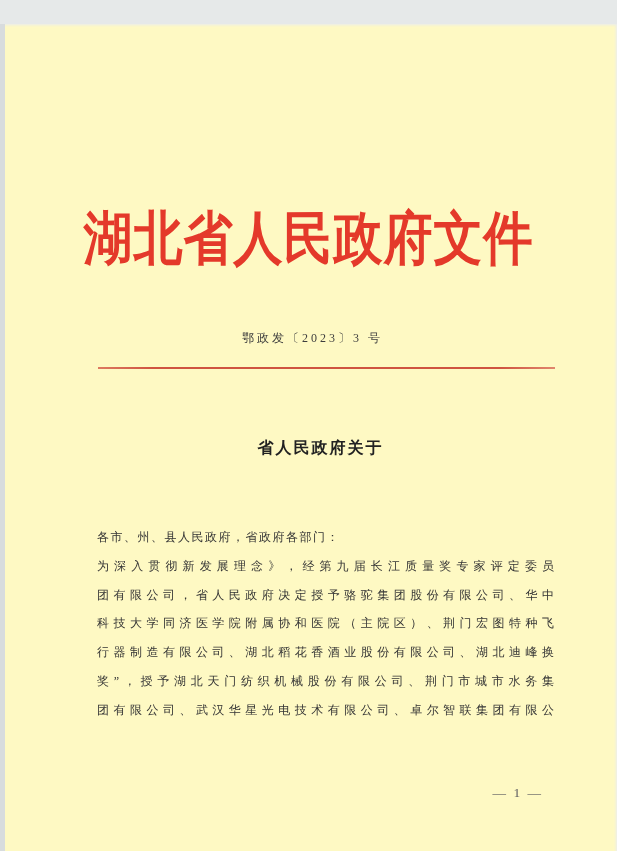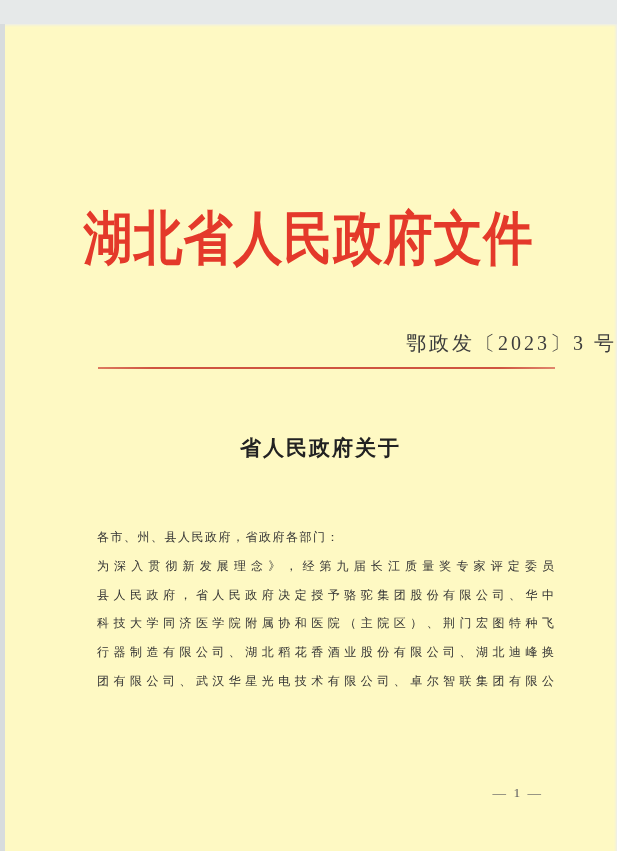--- a/index.html
+++ b/index.html
@@ -25,38 +25,38 @@
     font-size: 49px;
     font-weight: bold;
     letter-spacing: 1px;
     transform: scaleY(1.18);
     transform-origin: center top;
     white-space: nowrap;
   }
   .doc-number {
     position: absolute;
     top: 306px; left: 8px; right: 0;
-    text-align: right;
+    text-align: center;
     color: #3d3d3d;
-    font-size: 20px;
+    font-size: 12px;
     letter-spacing: 3px;
     white-space: nowrap;
   }
   .red-rule {
     position: absolute;
     top: 343px; left: 98px;
     width: 457px; height: 2px;
     background: linear-gradient(90deg, #dd7a60, #cf5440 12%, #cf5440 88%, #e0876d);
   }
   .doc-title {
     position: absolute;
     top: 402px; left: 0; right: 0;
     text-align: center;
     color: #222222;
-    font-size: 21px;
+    font-size: 16px;
     font-weight: bold;
     line-height: 44px;
     letter-spacing: 2px;
     padding-left: 24px;
   }
   .body-block {
     position: absolute;
     top: 499px; left: 97px;
     width: 457px;
     color: #353535;
@@ -96,21 +96,22 @@
 
   <div class="red-rule"></div>
 
   <div class="doc-title">
     <div>省人民政府关于</div>
   </div>
 
   <div class="body-block">
     <div class="line salutation">各市、州、县人民政府，省政府各部门：</div>
     <div class="line">为深入贯彻新发展理念》，经第九届长江质量奖专家评定委员</div>
-    <div class="line">县人民政府，省人民政府决定授予骆驼集团股份有限公司、华中</div>
+    <div class="line">团有限公司，省人民政府决定授予骆驼集团股份有限公司、华中</div>
     <div class="line">科技大学同济医学院附属协和医院（主院区）、荆门宏图特种飞</div>
     <div class="line">行器制造有限公司、湖北稻花香酒业股份有限公司、湖北迪峰换</div>
+    <div class="line">奖”，授予湖北天门纺织机械股份有限公司、荆门市城市水务集</div>
     <div class="line">团有限公司、武汉华星光电技术有限公司、卓尔智联集团有限公</div>
   </div>
 
   <div class="page-number">— 1 —</div>
 
 </div>
 
 </body></html>

